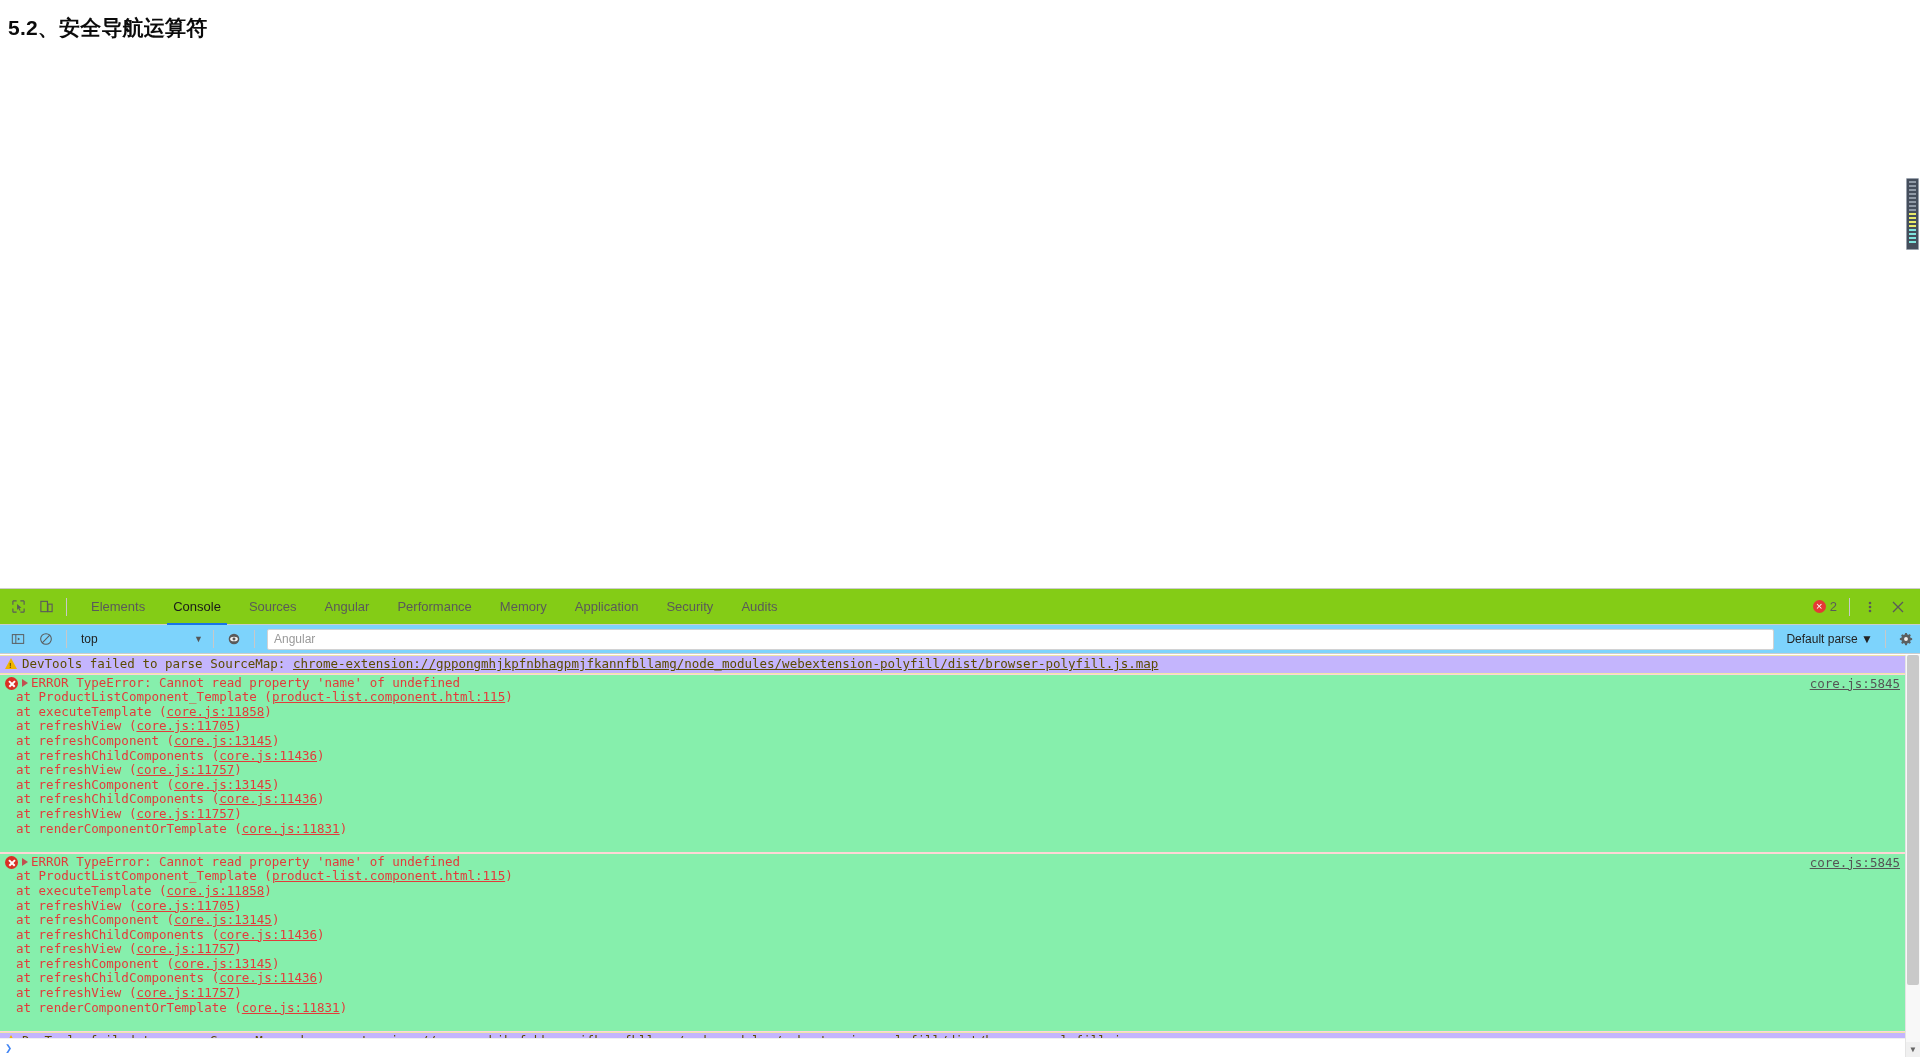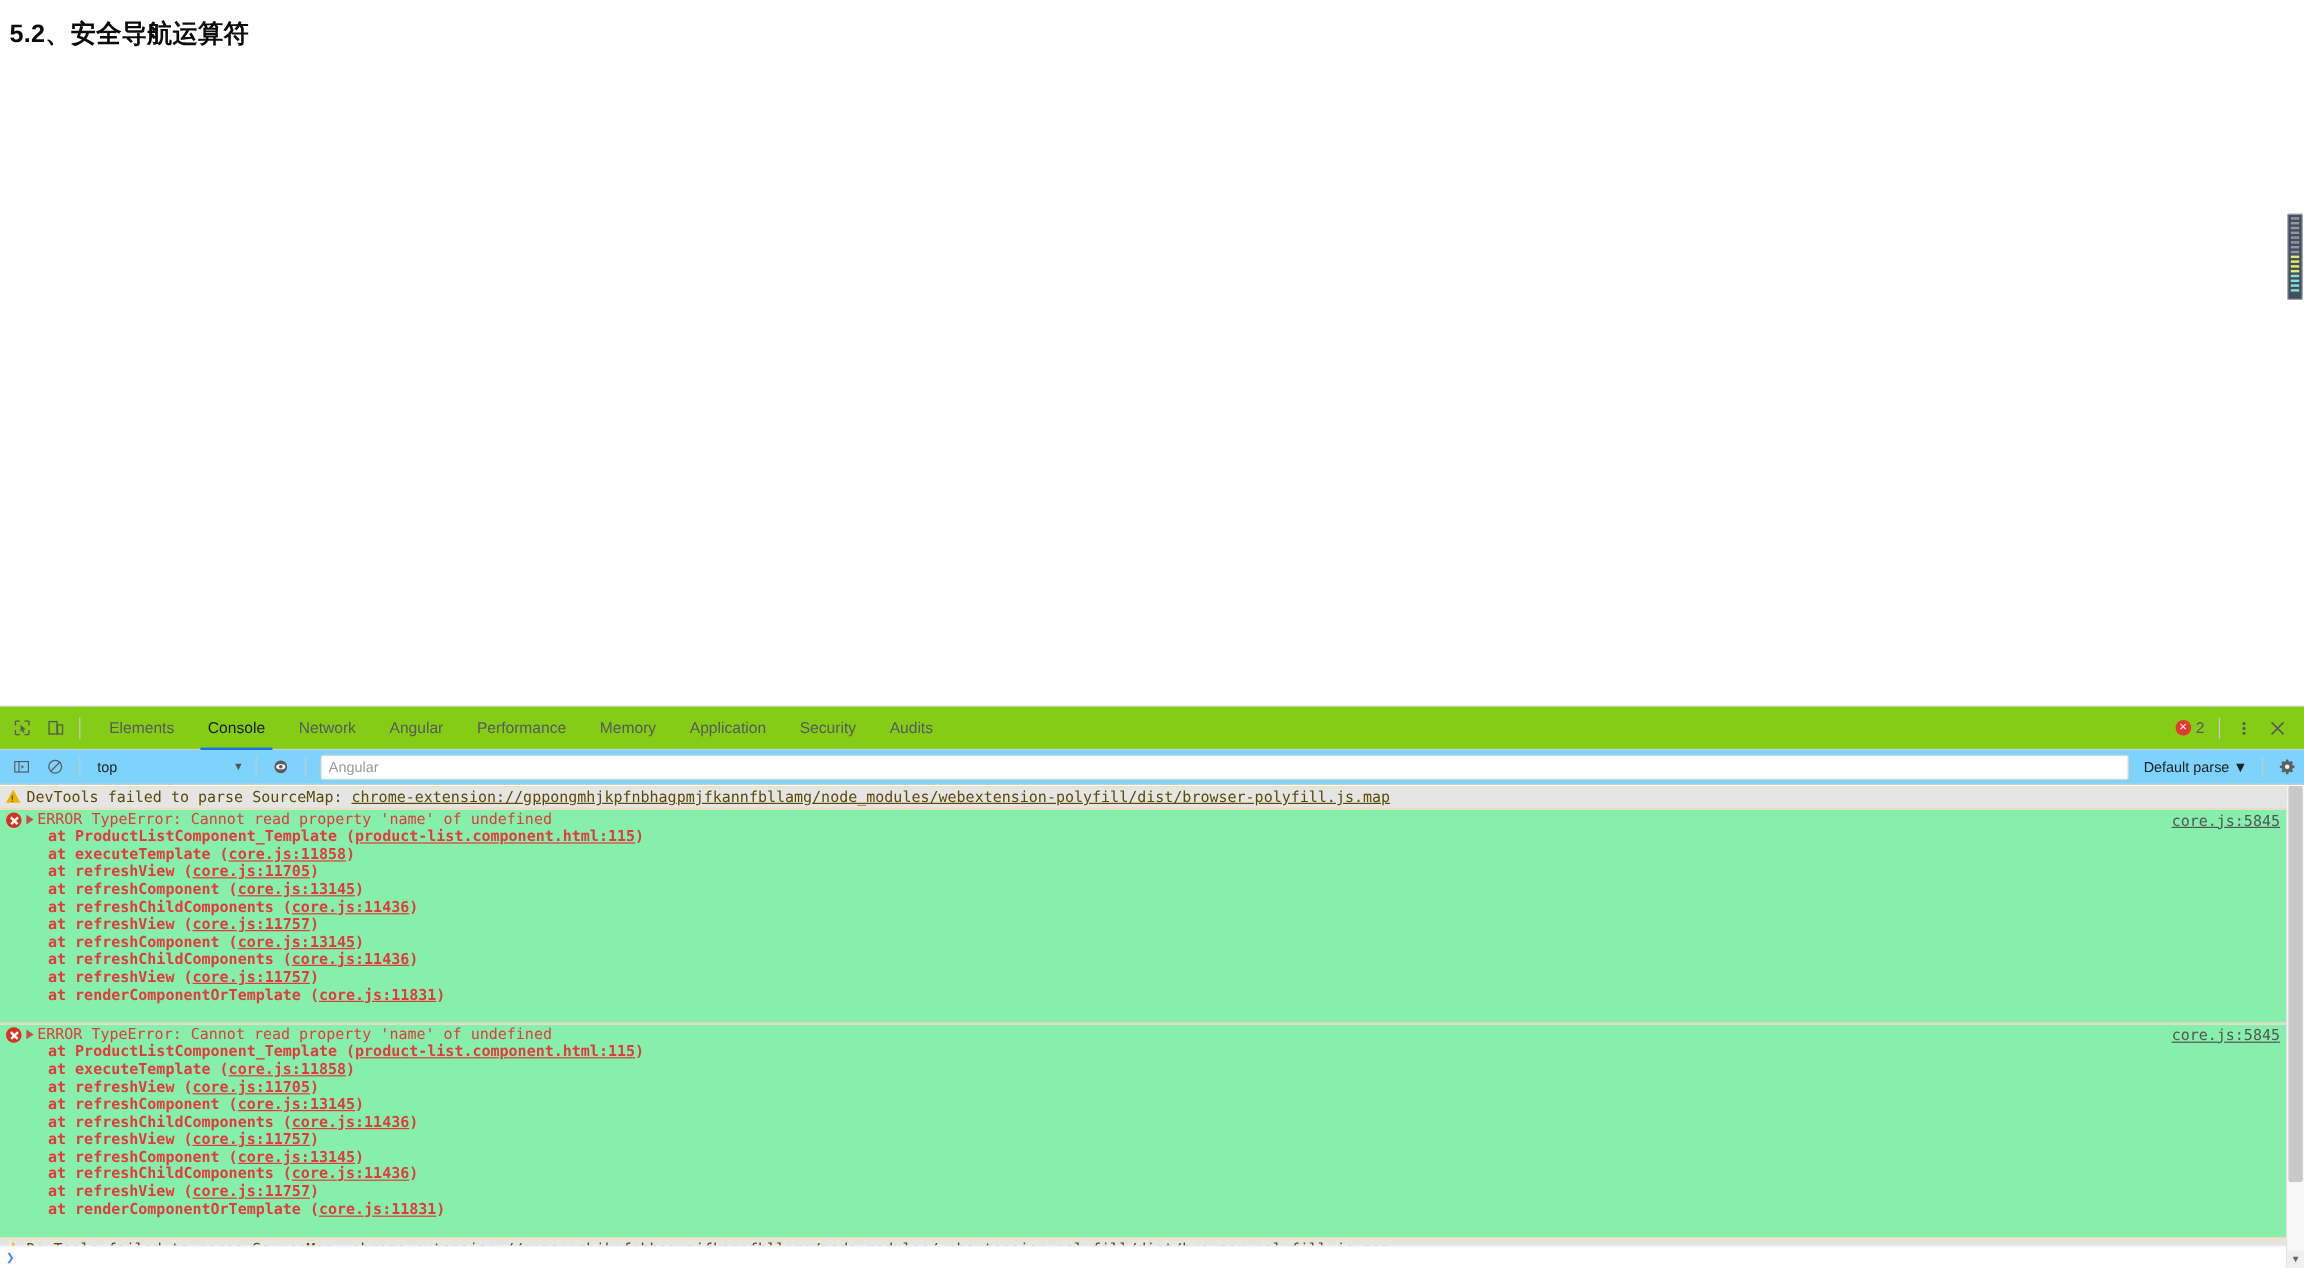--- a/index.html
+++ b/index.html
@@ -218,21 +218,21 @@
     position: absolute;
     right: 20px;
     top: 2px;
     font-size: 12.5px;
     color: #555;
     text-decoration: underline;
     font-family: "DejaVu Sans Mono", "Liberation Mono", monospace;
   }
 
   .msg.warning {
-    background: #e5e5e5;
+    background: #c4b5fd;
     border-top: 1px solid #f0e5a8;
     border-bottom: 1px solid #f0e5a8;
     color: #5c4b00;
   }
   .msg.error {
     background: #86efac;
     border-top: 1px solid #ffd6d6;
     border-bottom: 1px solid #ffd6d6;
     color: #e33b3b;
   }
@@ -282,21 +282,21 @@
   .disclosure {
     display: inline-block;
     width: 0; height: 0;
     border-top: 4px solid transparent;
     border-bottom: 4px solid transparent;
     border-left: 6px solid #c05050;
     vertical-align: middle;
     margin-right: 3px;
     margin-bottom: 1px;
   }
-  .stackline { display: block; padding-left: 40px; font-weight: bold; }
+  .stackline { display: block; padding-left: 16px; }
   .src { text-decoration: underline; }
 
   
   #console-prompt {
     position: absolute;
     left: 0; bottom: 0;
     width: 1920px;
     height: 19px;
     background: #fff;
     border-top: 1px solid #f0f0f0;
@@ -377,21 +377,21 @@
       <svg width="15" height="15" viewBox="0 0 16 16">
         <rect x="2" y="2.5" width="7" height="11" stroke="#5a5a5a" stroke-width="1.2" fill="none"></rect>
         <rect x="9.5" y="5.5" width="4.5" height="8" stroke="#5a5a5a" stroke-width="1.2" fill="none"></rect>
       </svg>
     </div>
     <div class="vsep"></div>
 
     <div id="dt-tabs">
       <div class="dt-tab">Elements</div>
       <div class="dt-tab active">Console</div>
-      <div class="dt-tab">Network</div>
+      <div class="dt-tab">Sources</div>
       <div class="dt-tab">Angular</div>
       <div class="dt-tab">Performance</div>
       <div class="dt-tab">Memory</div>
       <div class="dt-tab">Application</div>
       <div class="dt-tab">Security</div>
       <div class="dt-tab">Audits</div>
     </div>
 
     <div id="dt-tabbar-right">
       <div id="error-badge">

